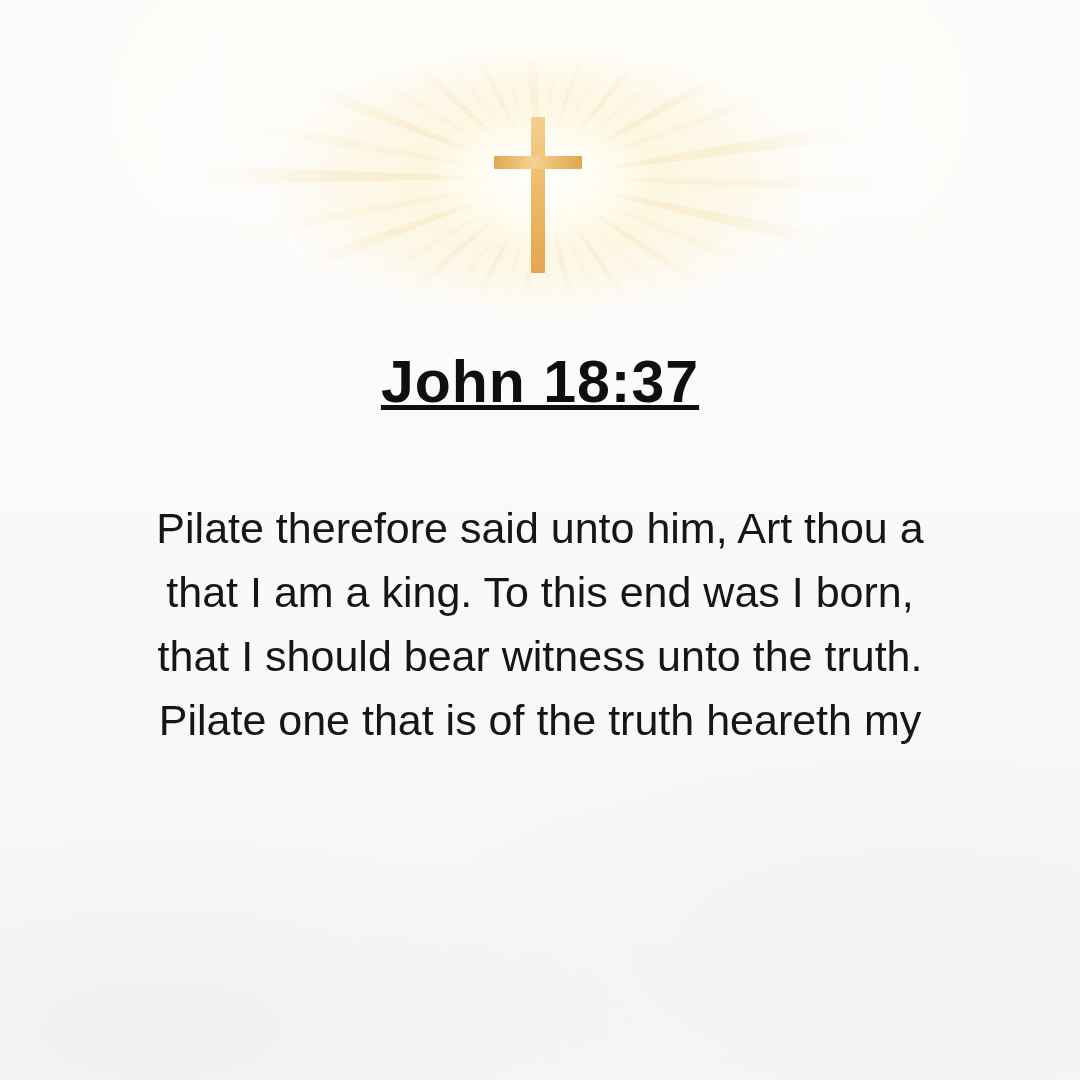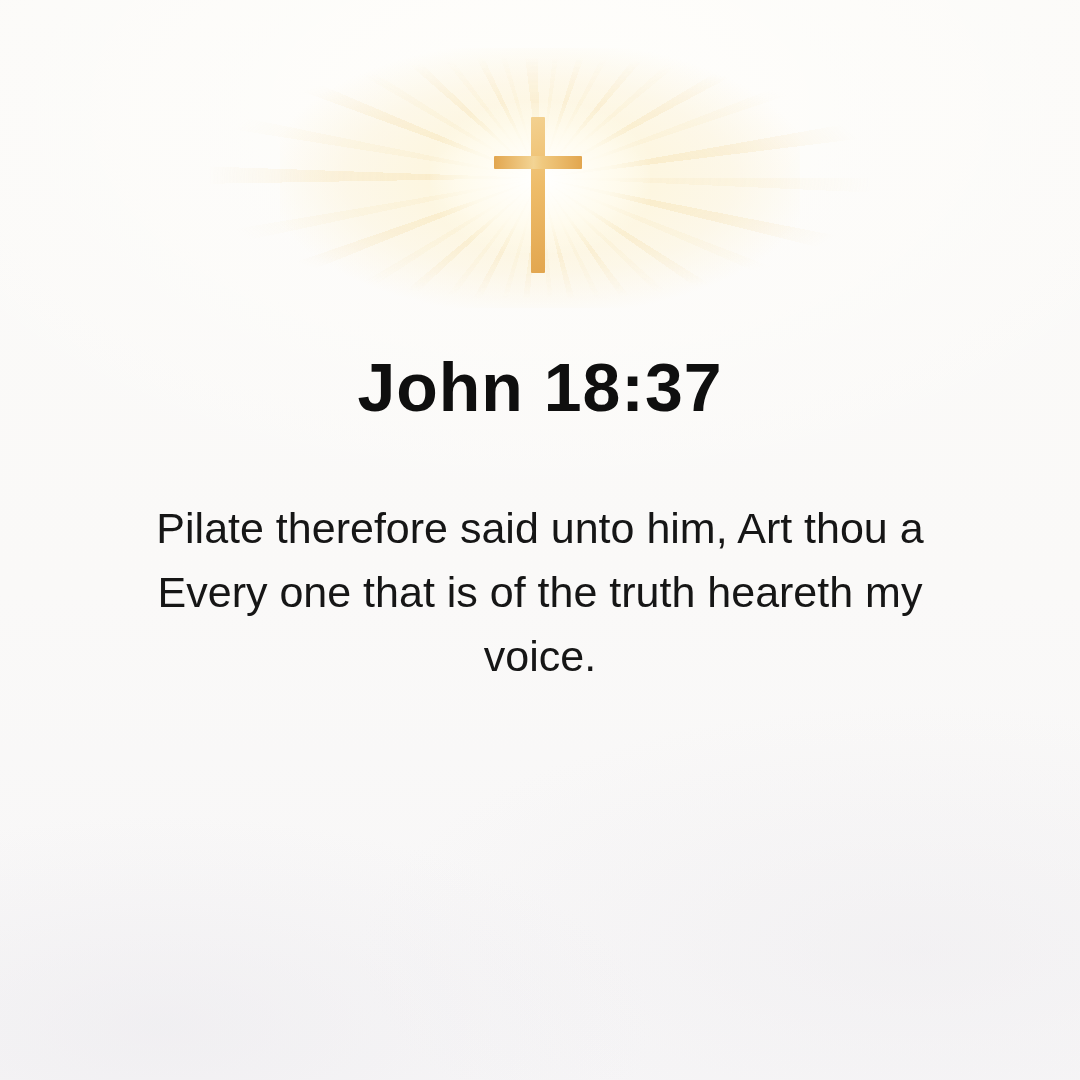--- a/index.html
+++ b/index.html
@@ -86,23 +86,24 @@
 
   
   .title {
     position: absolute;
     left: 0;
     top: 348px;
     width: 1080px;
     text-align: center;
     font-family: "Liberation Sans", sans-serif;
     font-weight: 900;
-    font-size: 68px;
+    font-size: 59px;
     letter-spacing: 1px;
     color: #0f0f0f;
+    text-decoration: underline;
   }
 
   
   .verse {
     position: absolute;
     left: 0;
     top: 496px;
     width: 1080px;
     text-align: center;
     color: #161616;
@@ -128,17 +129,18 @@
 
   <div class="cross">
     <div class="bar-v"></div>
     <div class="bar-h"></div>
   </div>
 
   <div class="title">John 18:37</div>
 
   <div class="verse">
     <div class="line">Pilate therefore said unto him, Art thou a</div>
-    <div class="line">Every one that is of the truth heareth my</div>
-    <div class="line">voice.</div>
+    <div class="line">that I am a king. To this end was I born,</div>
+    <div class="line">that I should bear witness unto the truth.</div>
+    <div class="line">Pilate one that is of the truth heareth my</div>
   </div>
 
 </div>
 
 </body></html>

